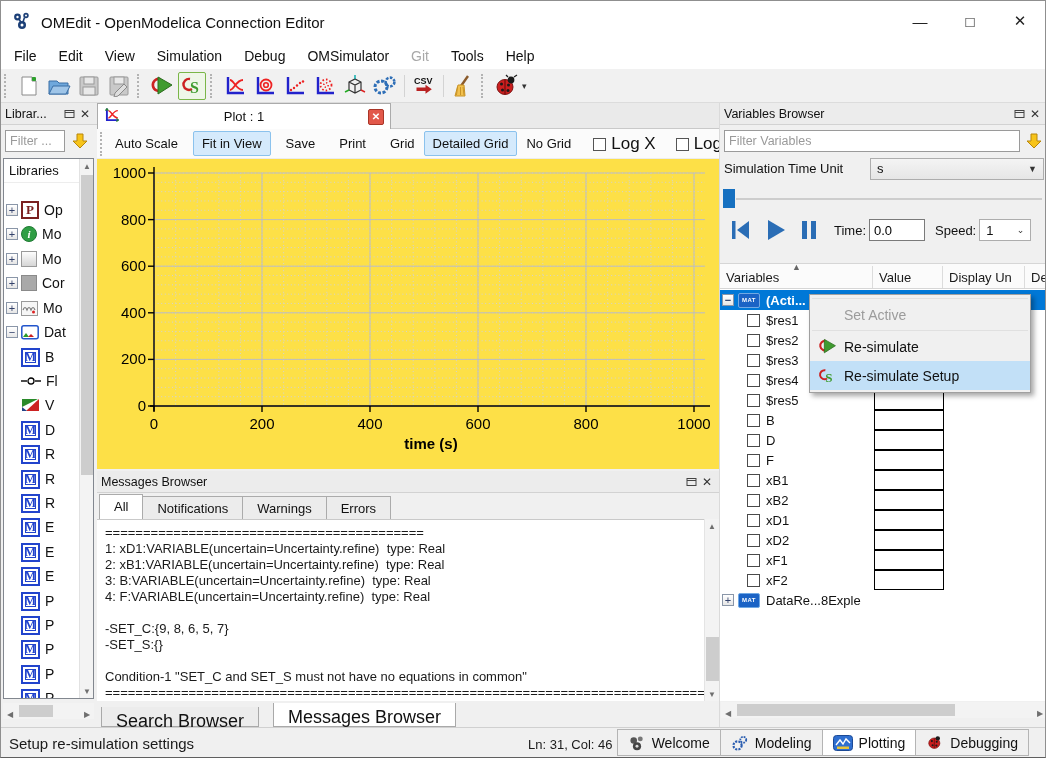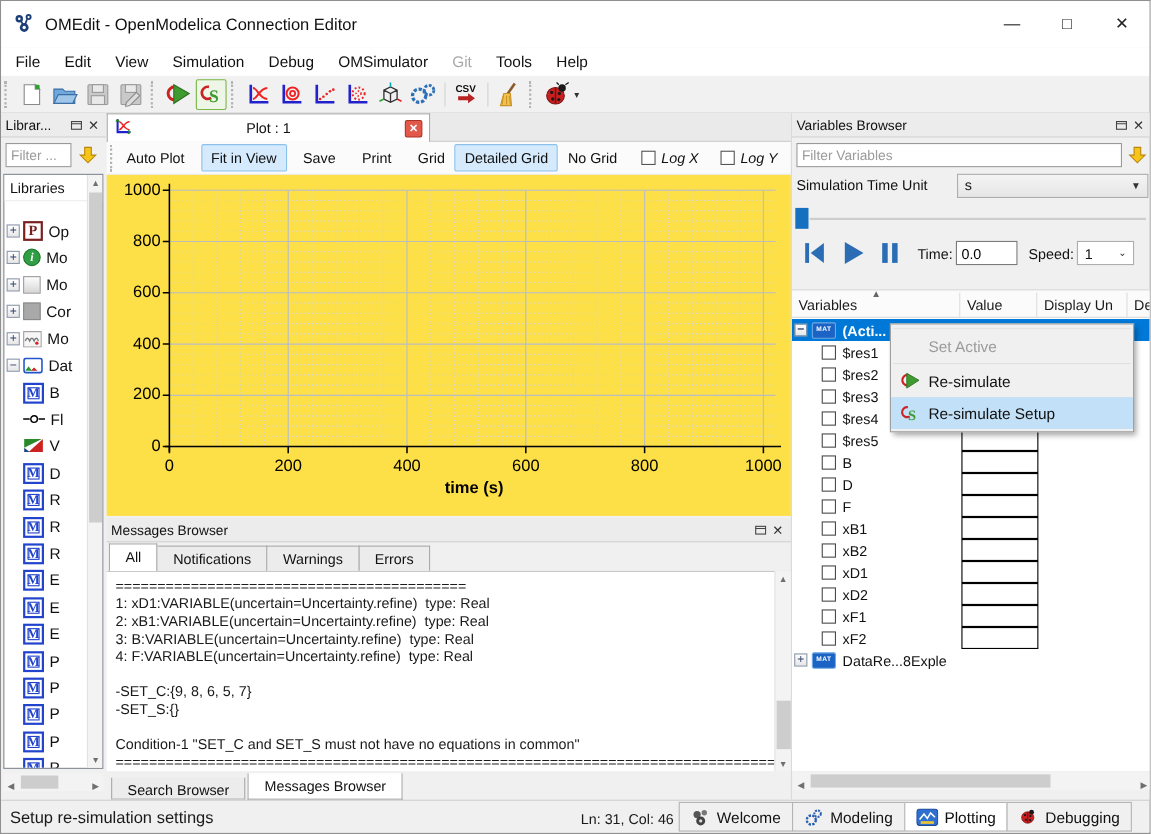--- a/index.html
+++ b/index.html
@@ -75,42 +75,42 @@
   .plot-tab .pt-title { flex:1; text-align:center; font-size:13px; }
   .tab-close { width:16px; height:16px; background:#e2584a; border:1px solid #a93527; border-radius:2px;
                color:#fff; font-size:10px; font-weight:bold; display:flex; align-items:center; justify-content:center; }
   .plot-toolbar { position:absolute; left:0; top:26px; width:100%; height:30px; background:#fbfbfb;
                   display:flex; align-items:center; border-bottom:1px solid #ececec; }
   .ptb-btn { font-size:13px; padding:4px 8px; border:1px solid transparent; border-radius:2px; white-space:nowrap; }
   .ptb-btn.active { background:#d5eafc; border-color:#8bc2ed; }
   .ptb-sep { width:1px; height:18px; background:#dcdcdc; margin:0 3px; }
   .cbx { width:13px; height:13px; border:1px solid #555; background:#fff; display:inline-block;
          vertical-align:-2px; margin-right:5px; }
-  .cbx-wrap { font-size:13px; padding:0 7px; white-space:nowrap;font-style:italic; }
+  .cbx-wrap { font-size:17px; padding:0 7px; white-space:nowrap; }
   .overflow-chev { margin-left:auto; margin-right:8px; font-weight:bold; font-size:13px; color:#222; }
 
   .plot-canvas { position:absolute; left:0; top:56px; width:622px; height:310px; background:#fde047; }
   .xtick { position:absolute; top:256px; transform:translateX(-50%); font-size:15px; color:#000; }
   .ytick { position:absolute; left:0; width:49px; text-align:right; font-size:15px; color:#000; }
   .xlabel { position:absolute; left:334px; top:276px; transform:translateX(-50%);
             font-size:15px; font-weight:bold; color:#000; }
 
   
   .msg-dock { position:absolute; left:0; top:368px; width:622px; height:230px; background:#f0f0f0; }
   .msg-tabs { position:absolute; left:0; top:23px; width:100%; height:25px; display:flex; align-items:flex-end; padding-left:2px; }
   .msg-tab { font-size:13px; padding:4px 14px; border:1px solid #ababab; border-bottom:none; background:#ececec;
              margin-right:-1px; height:23px; }
   .msg-tab.active { background:#fff; height:25px; position:relative; z-index:2; }
   .msg-content { position:absolute; left:0; top:48px; width:622px; height:182px; background:#fff;
                  border-top:1px solid #c9c9c9; padding:5px 8px; overflow:hidden; }
   .msg-line { font-size:13px; line-height:16px; white-space:pre; min-height:16px; color:#1a1a1a; }
   .msg-vscroll { position:absolute; right:0; top:48px; width:15px; height:182px; background:#f3f3f3; border-left:1px solid #e4e4e4; }
 
   .bottom-tabs { position:absolute; left:0; top:598px; width:100%; height:26px; display:flex; align-items:flex-end; padding-left:4px; }
-  .btab { font-size:13px; padding:4px 14px; border:1px solid #a9a9a9; border-top:none; background:#ececec; height:20px; margin-right:2px; }
+  .btab { font-size:18px; padding:4px 14px; border:1px solid #a9a9a9; border-top:none; background:#ececec; height:20px; margin-right:14px; }
   .btab.active { background:#fff; height:24px; border-top:none; position:relative; z-index:2; }
 
   
   .vars-dock { position:absolute; left:718px; top:102px; width:328px; height:624px; background:#f0f0f0; border-left:1px solid #dadada; }
   .unit-row { position:absolute; left:4px; top:58px; width:320px; display:flex; align-items:center; }
   .combo { border:1px solid #adadad; background:linear-gradient(#f4f4f4,#e6e6e6); height:22px;
            display:flex; align-items:center; padding:0 6px; font-size:13px; }
   .combo .carr { margin-left:auto; font-size:9px; color:#333; }
   .slider-handle { position:absolute; left:3px; top:86px; width:12px; height:19px; background:#1670c0; }
   .slider-groove { position:absolute; left:16px; top:95px; width:306px; height:2px; background:#cdcdcd; }
@@ -486,21 +486,21 @@
               <path d="M6 5 C10 5 12 15 19 15 M6 15 C10 15 12 5 19 5" fill="none" stroke="#e22" stroke-width="2"></path>
               <path d="M4 2 l-2 3 M4 2 l2 3 M20 18 l-3 -2 M20 18 l-3 2" stroke="#2a8a2a" stroke-width="1.6" fill="none"></path>
             </svg></span>
         <span class="pt-title">Plot : 1</span>
         <span class="tab-close">✕</span>
       </div>
     </div>
 
     <div class="plot-toolbar">
       <span class="tb-handle"></span>
-      <span class="ptb-btn">Auto Plot</span>
+      <span class="ptb-btn">Auto Scale</span>
       <span class="ptb-sep"></span>
       <span class="ptb-btn active">Fit in View</span>
       <span class="ptb-sep"></span>
       <span class="ptb-btn">Save</span>
       <span class="ptb-sep"></span>
       <span class="ptb-btn">Print</span>
       <span class="ptb-sep"></span>
       <span class="ptb-btn">Grid</span>
       <span class="ptb-btn active">Detailed Grid</span>
       <span class="ptb-btn">No Grid</span>

